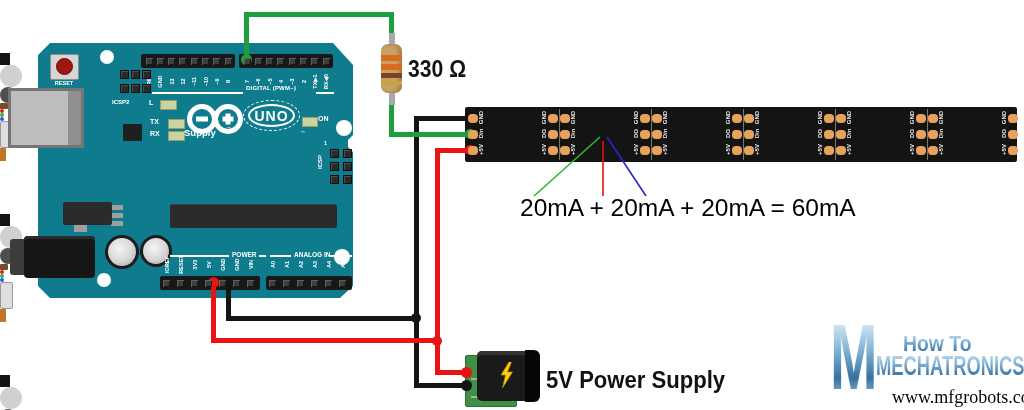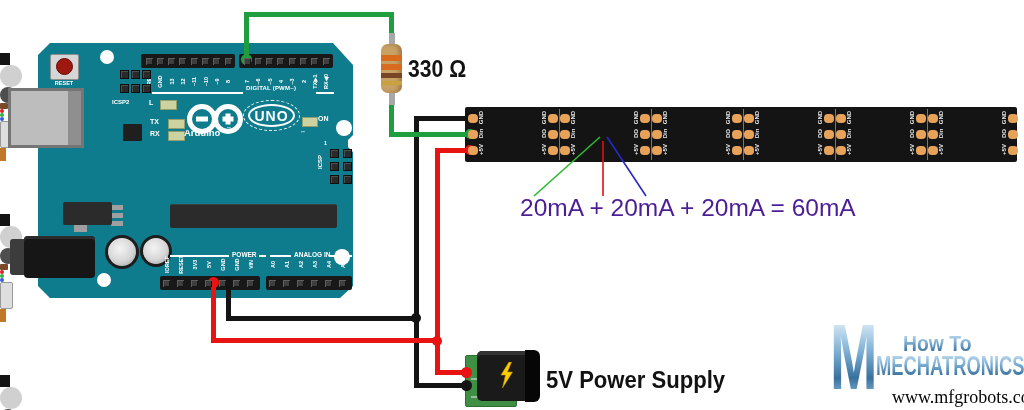--- a/index.html
+++ b/index.html
@@ -61,21 +61,21 @@
   <div class="a wcap" style="left:150px;top:130px;font-size:7px;">RX</div>
   <div class="smled" style="left:168px;top:131px;width:15px;height:8px;"></div>
 
   <svg class="a" style="left:183px;top:100px;" width="64" height="38" viewBox="0 0 64 38">
     <circle cx="19" cy="19" r="12.5" fill="none" stroke="#fff" stroke-width="5"></circle>
     <circle cx="45" cy="19" r="12.5" fill="none" stroke="#fff" stroke-width="5"></circle>
     <rect x="13" y="16.5" width="12" height="5" fill="#fff"></rect>
     <rect x="39.5" y="16.5" width="11" height="5" fill="#fff"></rect>
     <rect x="42.5" y="13.5" width="5" height="11" fill="#fff"></rect>
   </svg>
-  <div class="a wcap" style="left:184px;top:127px;font-size:9.5px;">Arduino</div>
+  <div class="a wcap" style="left:184px;top:127px;font-size:9.5px;">Supply</div>
   <div class="a wcap" style="left:227px;top:126px;font-size:4px;">™</div>
 
   <div class="a" style="left:243px;top:100px;width:57px;height:31px;border:1.5px dashed rgba(255,255,255,.95);border-radius:50%;"></div>
   <div class="a" style="left:248px;top:104px;width:47px;height:23px;border:2px solid #fff;border-radius:50%;
               color:#fff;font-weight:bold;font-size:14px;line-height:20px;text-align:center;letter-spacing:1px;">UNO</div>
   <div class="a wcap" style="left:301px;top:130px;font-size:4px;">™</div>
 
   <div class="smled" style="left:302px;top:117px;width:14px;height:8px;"></div>
   <div class="a wcap" style="left:318px;top:115px;font-size:7px;">ON</div>
 
@@ -154,21 +154,21 @@
   <div class="dot" style="left:465px;top:129px;width:10px;height:10px;background:#1f9e40;"></div>
   <div class="dot" style="left:465px;top:145px;width:10px;height:10px;background:#e81313;"></div>
   <div class="dot" style="left:460.5px;top:366.5px;width:11px;height:11px;background:#e81313;"></div>
   <div class="dot" style="left:460.5px;top:380px;width:11px;height:11px;background:#141414;"></div>
 
   <svg class="a" style="left:0;top:0;pointer-events:none;" width="1024" height="410">
     <line x1="600" y1="137" x2="534" y2="196" stroke="#2db82d" stroke-width="1.6"></line>
     <line x1="603" y1="141" x2="603" y2="196" stroke="#e01010" stroke-width="1.6"></line>
     <line x1="607" y1="137" x2="646" y2="196" stroke="#2828c8" stroke-width="1.6"></line>
   </svg>
-  <div class="a" style="left:520px;top:194px;width:230px;font-size:24.5px;color:#4c1d95;text-align:center;white-space:nowrap;">20mA + 20mA + 20mA = 60mA</div>
+  <div class="a" style="left:520px;top:194px;width:230px;font-size:24.5px;color:#000000;text-align:center;white-space:nowrap;">20mA + 20mA + 20mA = 60mA</div>
 
   <div class="a lgrad" style="left:830px;top:322px;font-size:92px;line-height:70px;transform:scaleX(.62);transform-origin:left top;">M</div>
   <div class="a lgrad" style="left:903px;top:331px;font-size:22px;transform:scaleX(.88);transform-origin:left top;white-space:nowrap;">How To</div>
   <div class="a lgrad" style="left:876px;top:351px;font-size:27px;transform:scaleX(.68);transform-origin:left top;white-space:nowrap;">MECHATRONICS</div>
   <div class="a" style="left:892px;top:387px;font-family:'Liberation Serif',serif;font-size:18px;color:#050505;white-space:nowrap;">www.mfgrobots.com</div>
 
 <div class="pin" style="left: 145.5px; top: 57.5px; width: 7px; height: 7px;"></div>
     <div class="vlabel" style="left: 137px; top: 77.5px; width: 24px; height: 7px;">AREF</div>
     <div class="pin" style="left: 156.8px; top: 57.5px; width: 7px; height: 7px;"></div>
     <div class="vlabel" style="left: 148.3px; top: 77.5px; width: 24px; height: 7px;">GND</div>

